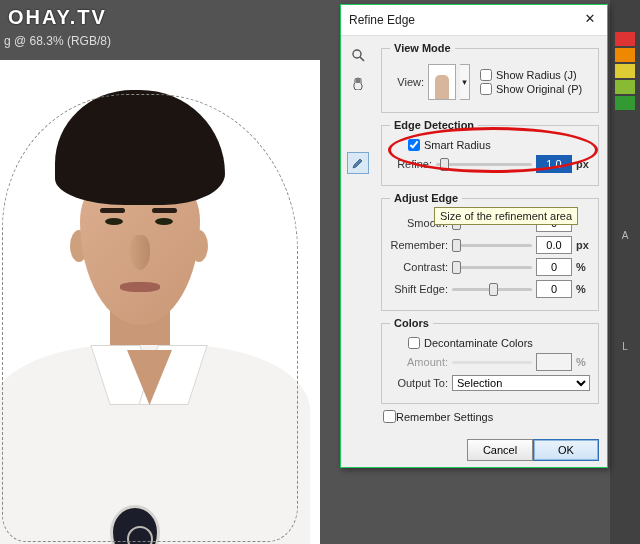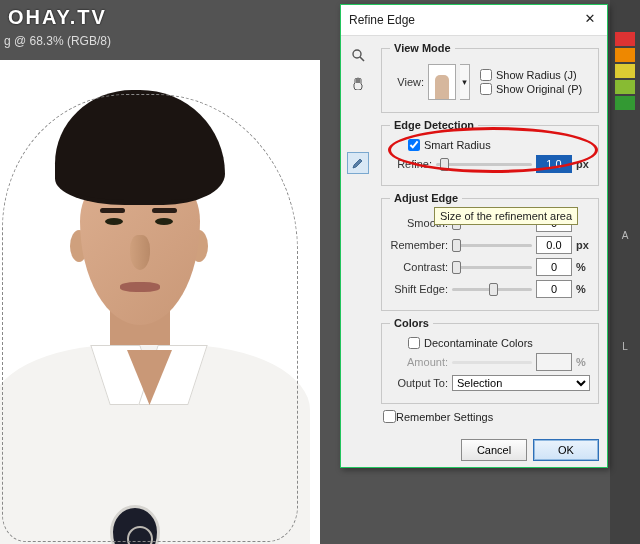--- a/index.html
+++ b/index.html
@@ -63,21 +63,21 @@
   .viewthumb { width:28px; height:36px; background:#fff; border:1px solid #aaa; display:flex; align-items:flex-end; justify-content:center; }
   .vt-body { width:14px; height:24px; background:#d6b79d; border-radius:5px 5px 0 0; }
   .viewdrop { width:10px; height:36px; border:1px solid #aaa; border-left:none; display:flex; align-items:center; justify-content:center; font-size:9px; background:#f7f7f7; }
 
   .tooltip { position:absolute; background:#ffffe1; border:1px solid #8a8a4a; padding:2px 5px; font-size:11px; white-space:nowrap; z-index:5; }
 
   select { height:16px; font-size:11px; border:1px solid #8a8a8a; background:#fff; }
 
   .ellipse { position:absolute; border:3px solid #d11; border-radius:50%; pointer-events:none; }
 
-  .btnrow { display:flex; justify-content:flex-end; gap:6px; padding:6px 8px; }
+  .btnrow { display:flex; justify-content:flex-end; padding:6px 8px; }
   .btn { min-width:66px; height:22px; font-size:11px; border:1px solid #8a8a8a; background:linear-gradient(#fdfdfd,#e6e6e6); cursor:pointer; }
   .btn.primary { border:1px solid #2e6fb7; background:linear-gradient(#eaf3fc,#cfe3f7); box-shadow:0 0 0 1px #8fb8e0 inset; }
 
   .remember { margin:4px 0 2px 34px; display:flex; align-items:center; }
 </style>
 </head>
 <body>
 
 <div class="watermark">OHAY.TV</div>
 <div class="zoom-info">g @ 68.3% (RGB/8)</div>

